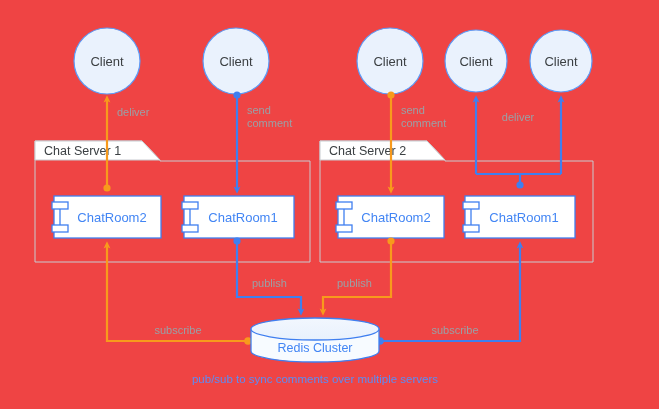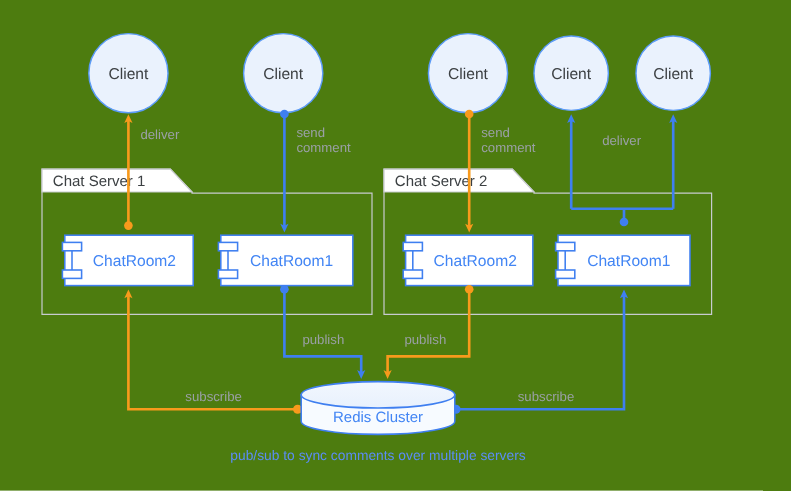--- a/index.html
+++ b/index.html
@@ -7,21 +7,21 @@
     padding: 0;
     background: #ffffff;
   }
   body {
     font-family: "Liberation Sans", "DejaVu Sans", sans-serif;
   }
   #canvas {
     position: relative;
     width: 659px;
     height: 409px;
-    background: #4d7c0f;
+    background: #ef4444;
     overflow: hidden;
   }
   #diagram-svg {
     position: absolute;
     left: 0;
     top: 0;
     width: 659px;
     height: 409px;
   }
   .txt-client {

